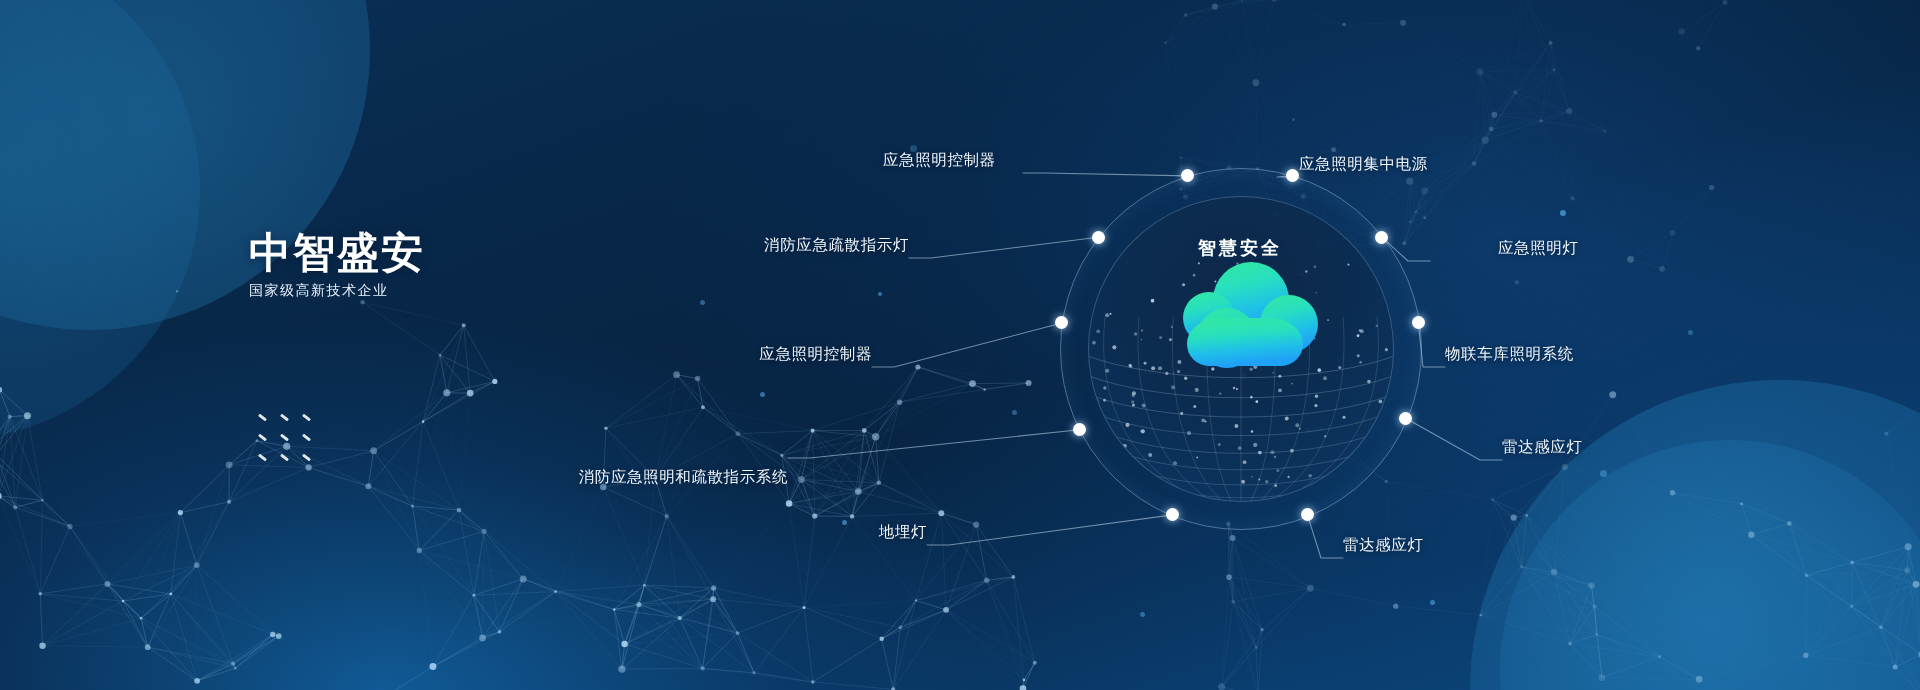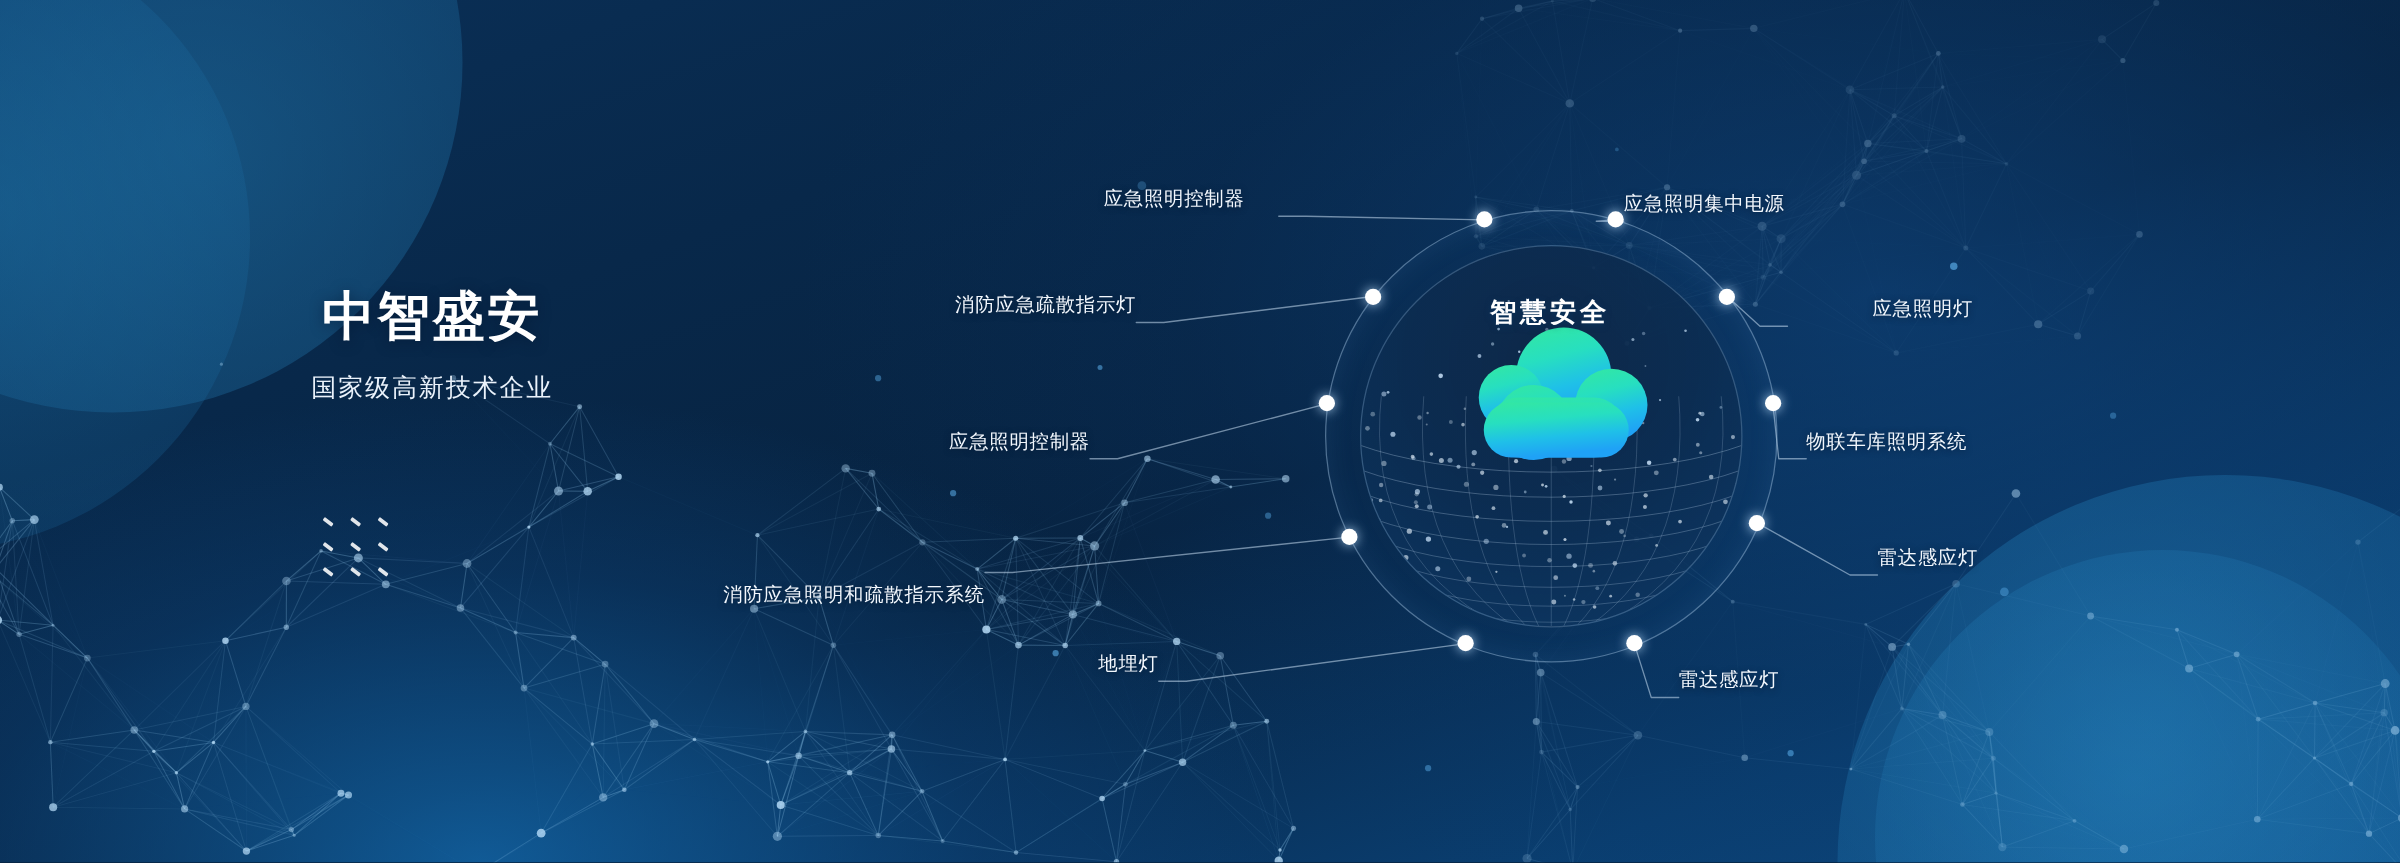--- a/index.html
+++ b/index.html
@@ -28,28 +28,28 @@
   .blob-br-b{right:-40px;bottom:-210px;width:460px;height:460px;
     background:radial-gradient(circle at 45% 40%, rgba(44,146,206,0.34), rgba(28,110,168,0.22) 74%, rgba(20,84,134,0.10) 100%);}
 
   
   .mesh{position:absolute;pointer-events:none;}
   .mesh-bl{left:-20px;bottom:-10px;width:1060px;height:420px;opacity:.95;}
   .mesh-br{right:-40px;bottom:-20px;width:760px;height:360px;opacity:.55;}
   .mesh-top{right:120px;top:-10px;width:640px;height:300px;opacity:.30;}
 
   
-  #copy{position:absolute;left:249px;top:228px;text-align:center;}
+  #copy{position:absolute;left:249px;top:228px;}
   .title-line{
     color:#ffffff;font-weight:bold;font-size:42px;line-height:49px;
     letter-spacing:2px;white-space:nowrap;
     text-shadow:0 2px 10px rgba(0,20,45,.55);
   }
   .subtitle{
-    margin-top:21px;color:#eaf2fb;font-size:20px;line-height:27px;
+    color:#eaf2fb;font-size:14px;line-height:27px;
     letter-spacing:1.5px;white-space:nowrap;font-weight:400;
   }
   #dotgrid{
     position:absolute;left:258px;top:416px;
     display:grid;grid-template-columns:repeat(3,22px);grid-template-rows:repeat(3,20px);
   }
   #dotgrid i{
     display:block;width:9px;height:3px;background:#ffffff;opacity:.88;
     transform:rotate(38deg);transform-origin:center;border-radius:1px;
   }
@@ -68,21 +68,21 @@
       radial-gradient(circle at 50% 30%, rgba(14,40,72,.92) 0%, rgba(12,44,80,.85) 45%, rgba(14,58,104,.70) 100%);
     overflow:hidden;
   }
   #innerdots{position:absolute;left:0;top:0;width:100%;height:100%;}
   #globe{position:absolute;left:-6px;bottom:-26px;width:316px;height:210px;opacity:.85;}
 
   
   #cloud{position:absolute;left:105px;top:92px;width:155px;height:115px;}
   #cloud-label{
     position:absolute;left:0;right:0;top:68px;text-align:center;
-    color:#ffffff;font-size:21px;font-weight:bold;letter-spacing:3px;
+    color:#ffffff;font-size:18px;font-weight:bold;letter-spacing:3px;
     text-shadow:0 1px 5px rgba(0,60,110,.55);
   }
 
   
   .lbl{
     position:absolute;color:#f2f7fd;font-size:15.5px;line-height:20px;
     white-space:nowrap;letter-spacing:.6px;
     text-shadow:0 1px 5px rgba(2,24,48,.75);
   }
   .lbl.r{text-align:right;}

